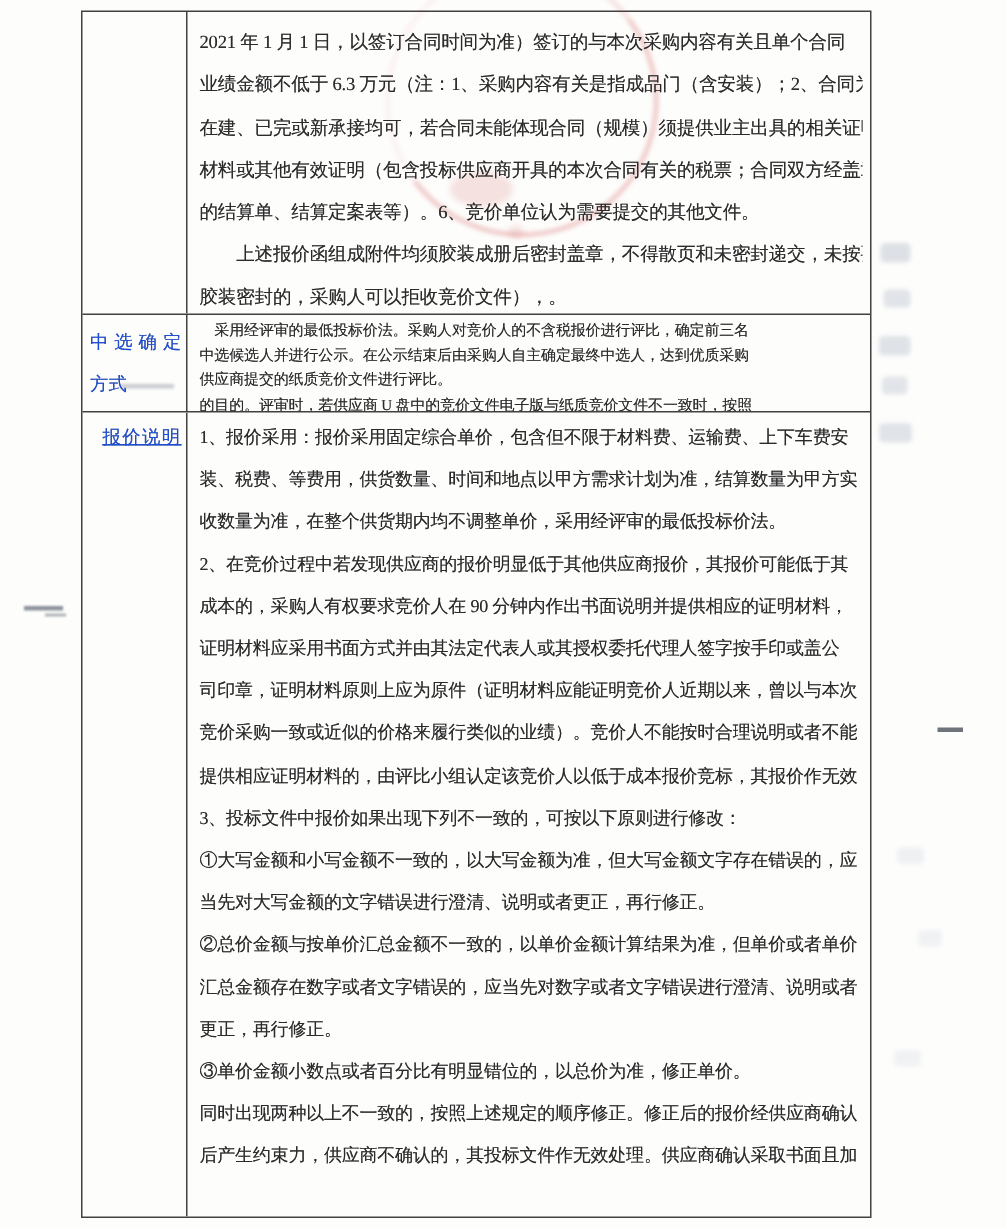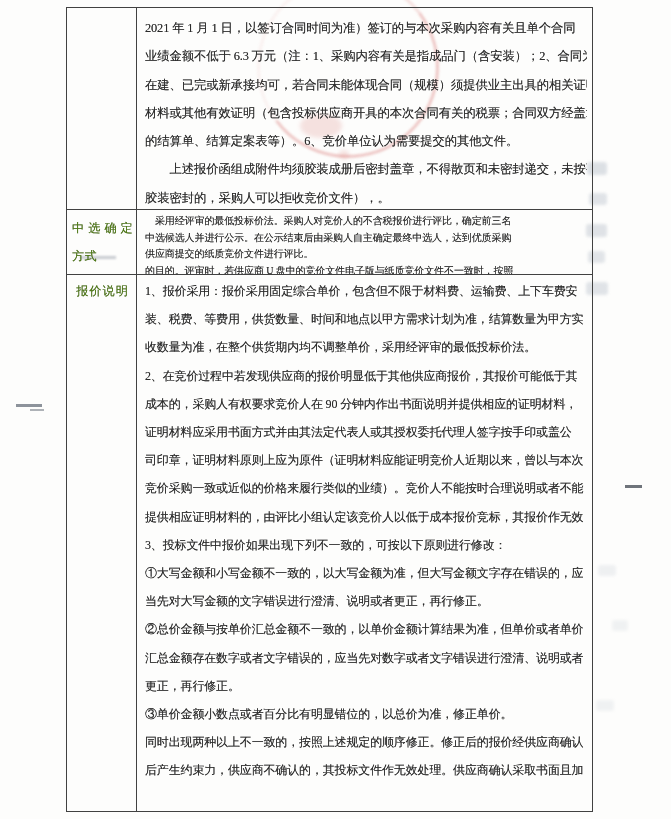--- a/index.html
+++ b/index.html
@@ -6,43 +6,43 @@
   .page{
     position:relative;
     width:671px;height:819px;
     background:#fdfdfc;
     overflow:hidden;
     font-family:"Liberation Serif","DejaVu Serif",serif;
     color:#2b2b2b;
   }
   
   .doc-table{
-    position:absolute;left:66px;top:7px;width:527px;
+    position:absolute;left:54px;top:7px;width:527px;
     border:1.5px solid #414141;
     box-sizing:border-box;
     background:transparent;
   }
   .row{display:flex;box-sizing:border-box;border-top:1.2px solid #414141;overflow:hidden;}
   .row:first-child{border-top:none;}
   .row-0{height:201px;}
   .row-1{height:65px;}
   .row-2{height:537px;}
   .cell{box-sizing:border-box;}
   .cell-label{
     width:70px;flex:none;
     border-right:1.2px solid #414141;
     padding:2px 3px 0 5px;
     font-size:12.2px;line-height:28px;
     text-align:justify;text-justify:inter-character;
-    color:#4d7c0f;
+    color:#1d4ed8;
     letter-spacing:0.2px;
     text-shadow:0 0 .4px rgba(0,0,0,.5);
   }
   .row-1 .cell-label{padding-top:4px;}
-  .row-2 .cell-label{text-align:center;letter-spacing:1px;}
+  .row-2 .cell-label{text-align:right;letter-spacing:1px;text-decoration:underline;}
   .cell-content{
     flex:1;min-width:0;
     padding:5px 5px 0 8px;
     text-shadow:0 0 .4px rgba(0,0,0,.5);
   }
   .row-0 .cell-content{font-size:12.4px;line-height:28.3px;letter-spacing:-0.15px;padding-top:6px;}
   .row-1 .cell-content{font-size:10px;line-height:16.6px;letter-spacing:-0.1px;padding-top:3px;}
   .row-2 .cell-content{font-size:12px;line-height:28.2px;letter-spacing:-0.15px;padding-top:2px;}
   .text-line{white-space:pre;overflow:hidden;}
   

